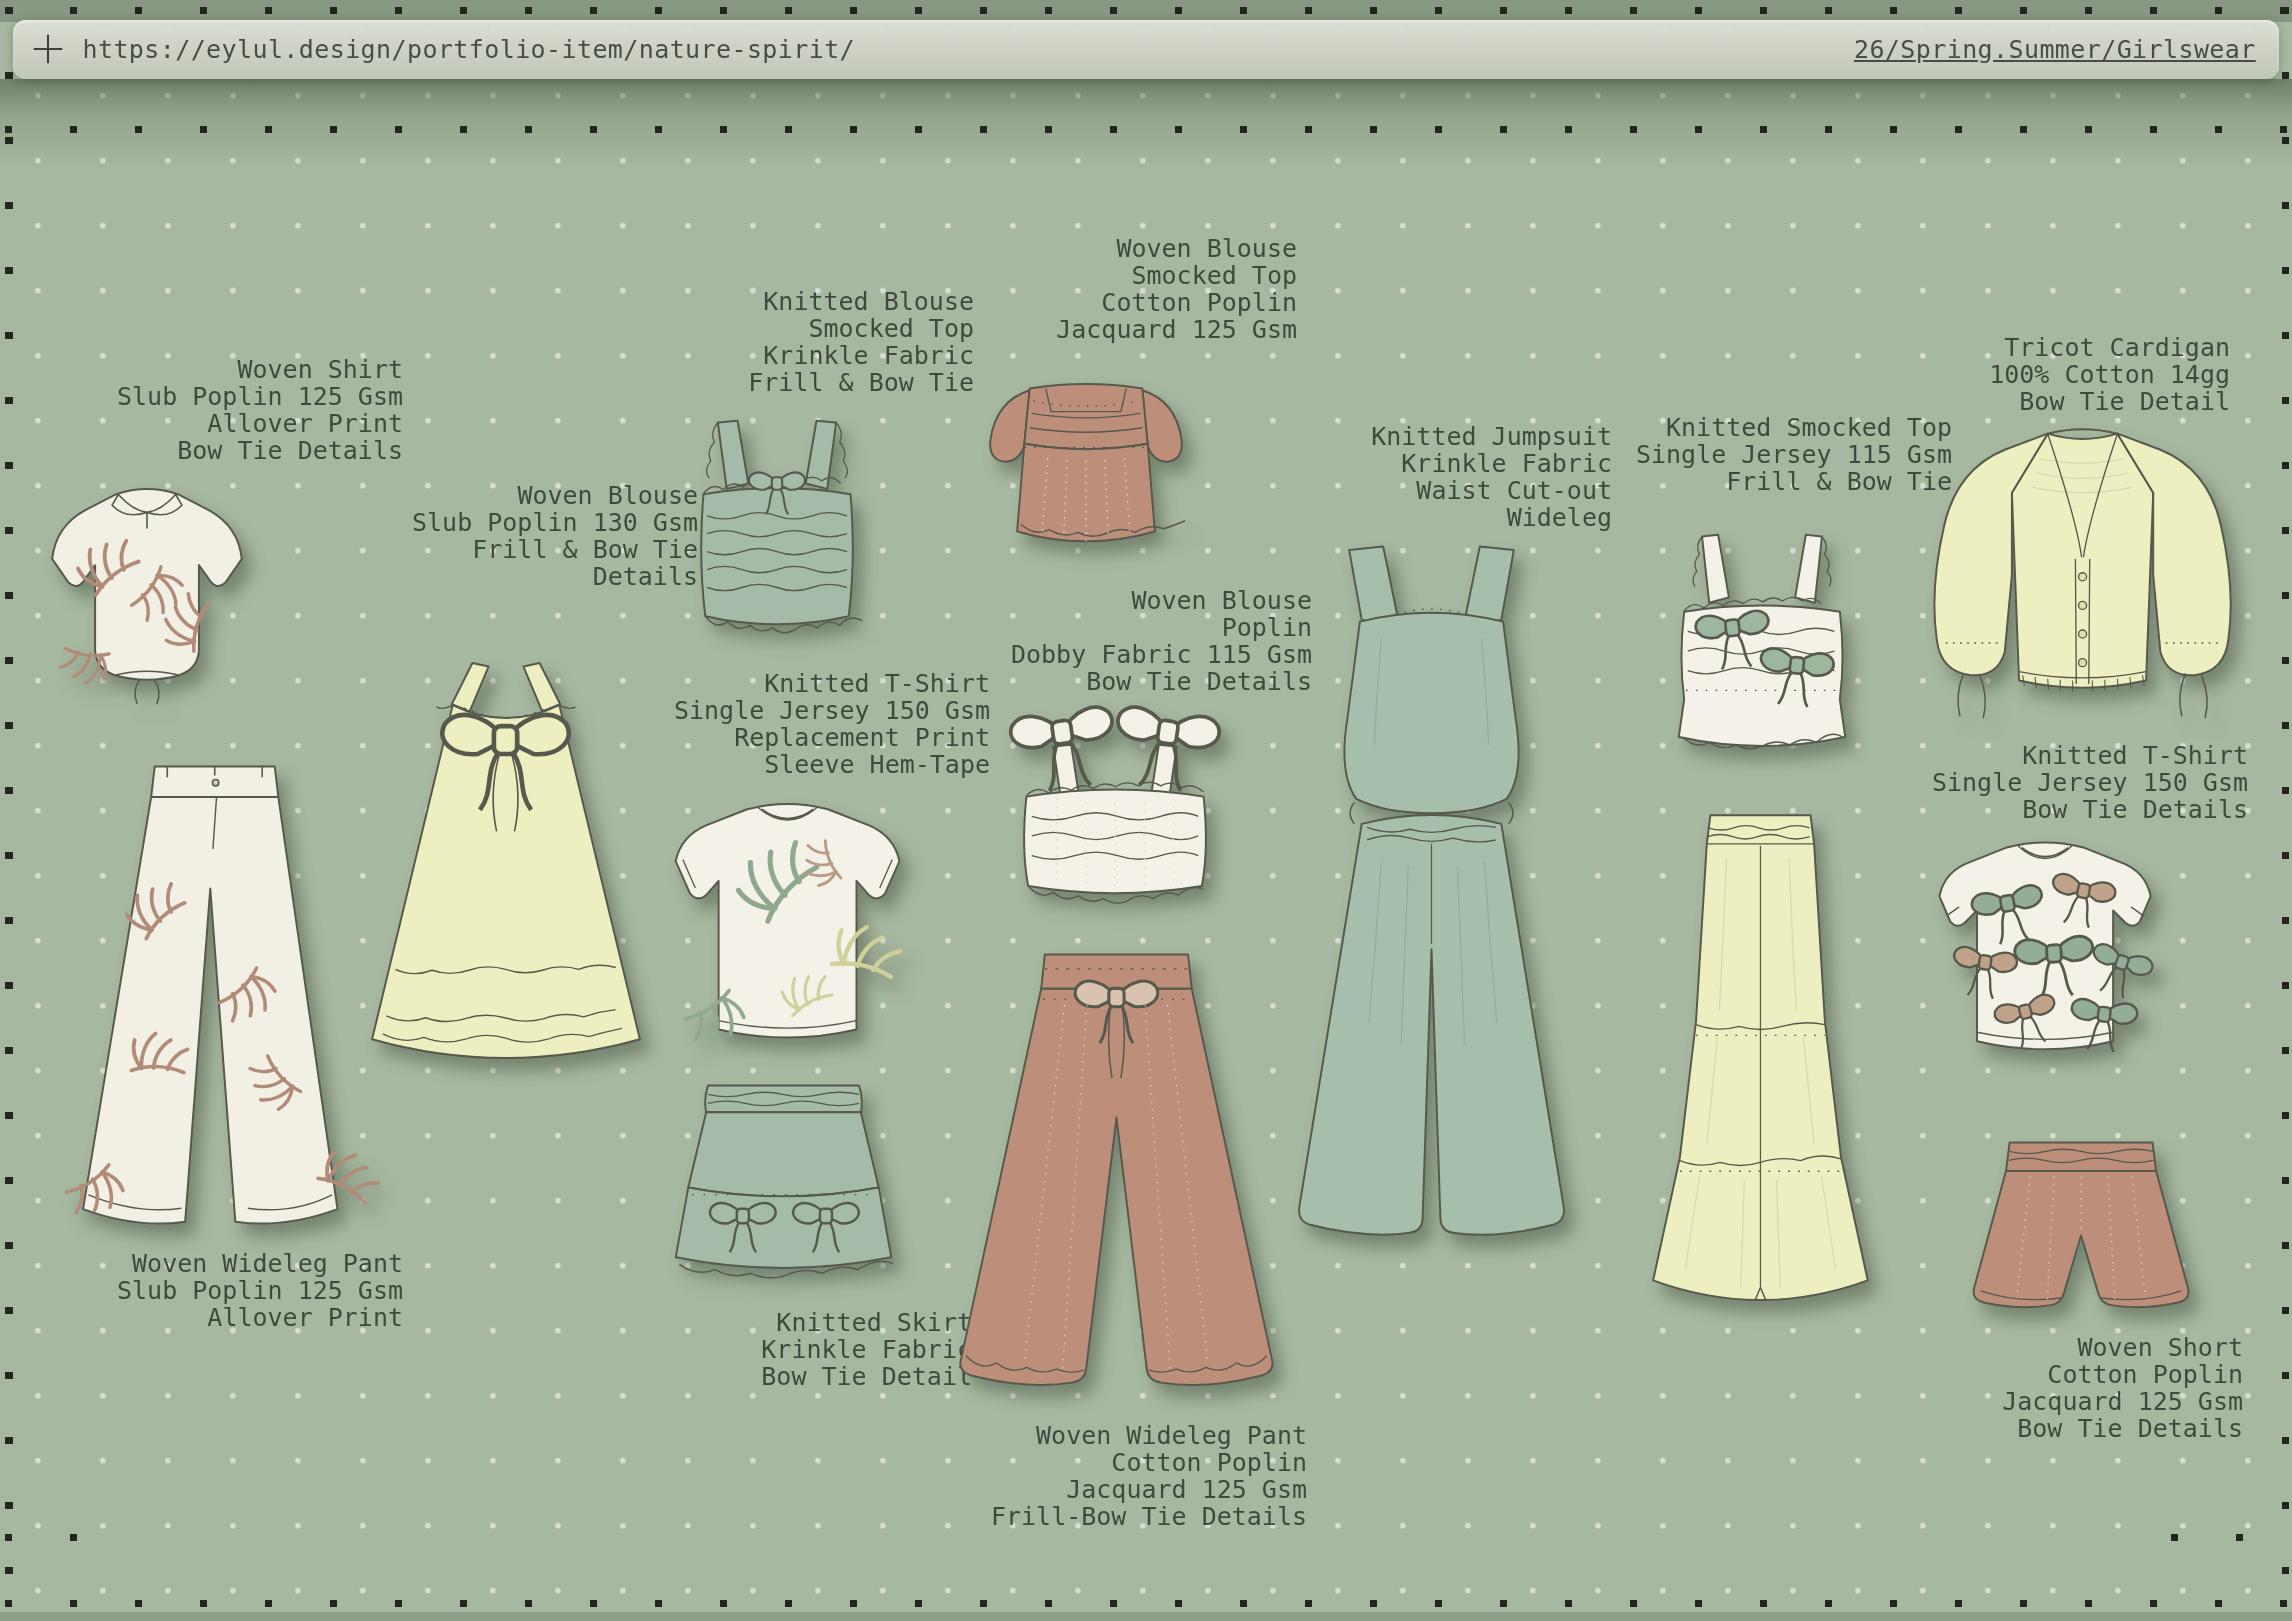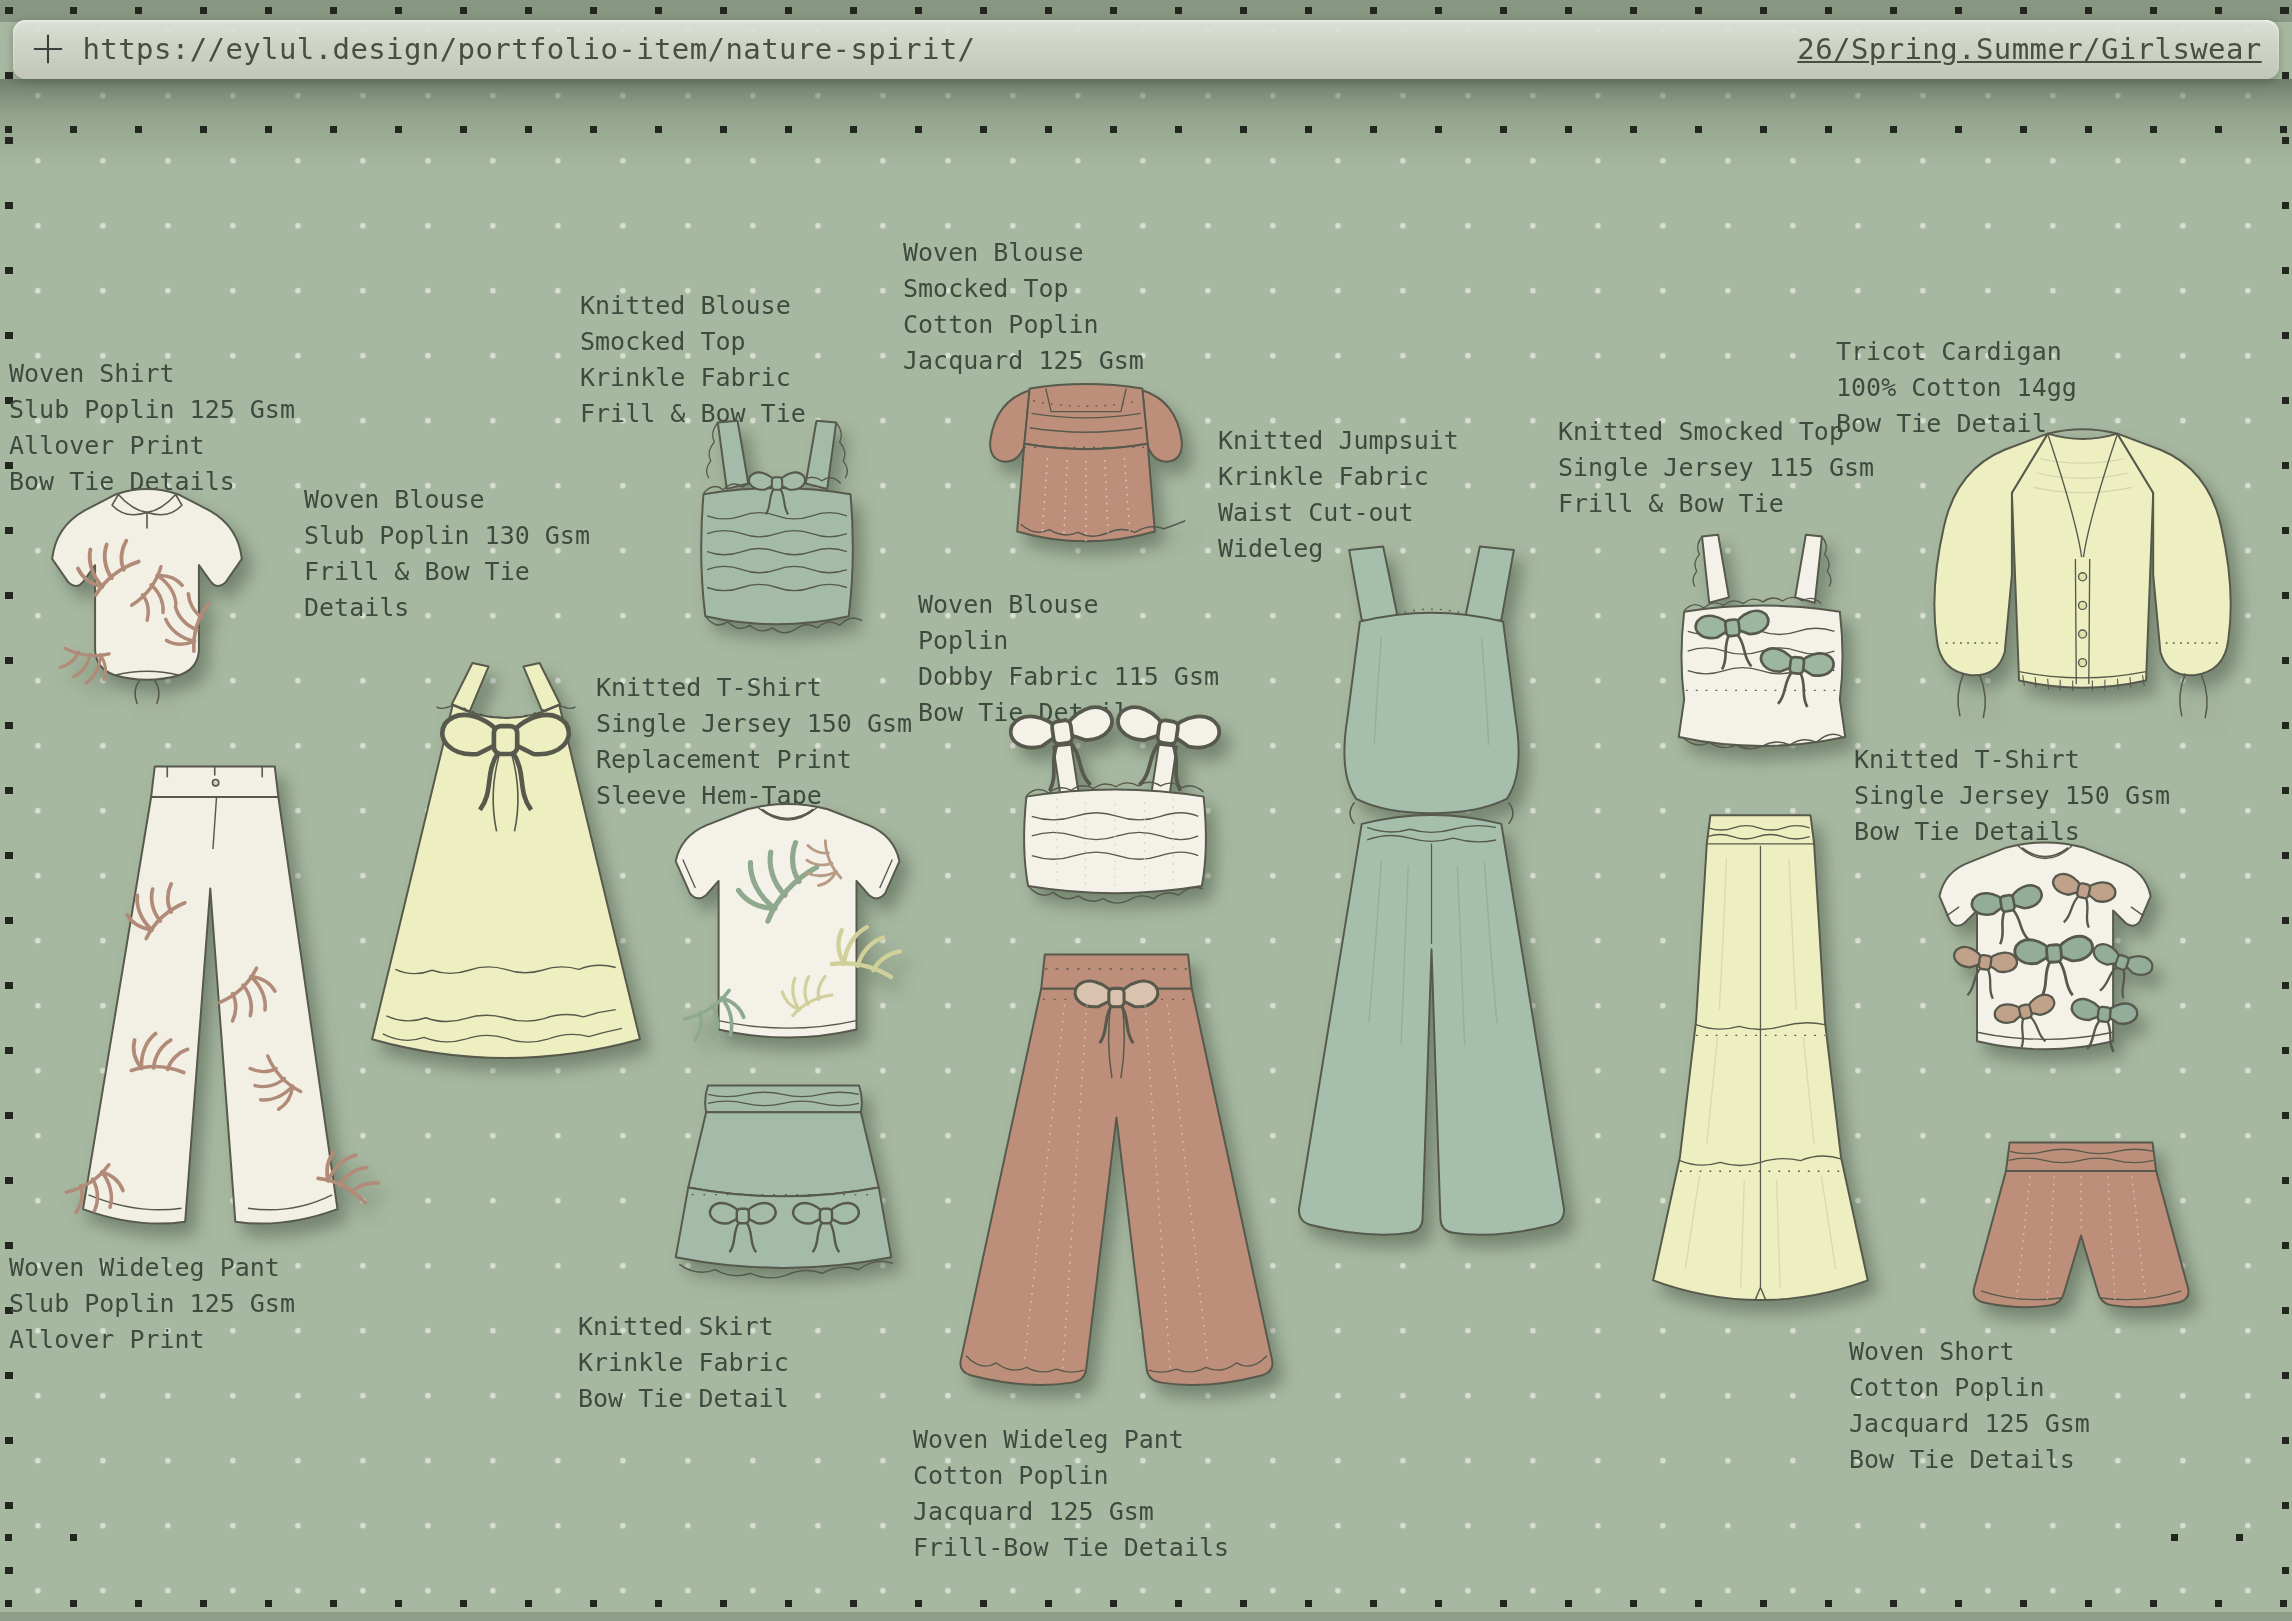--- a/index.html
+++ b/index.html
@@ -28,30 +28,30 @@
   
   .top-strip{position:absolute;left:0;right:0;top:0;height:21.5px;background:rgba(58,70,52,.28);}
   .bar-shadow{position:absolute;left:0;right:0;top:79px;height:90px;
     background:linear-gradient(180deg,rgba(58,70,52,.5) 0%,rgba(58,70,52,.18) 40%,rgba(58,70,52,0) 100%);}
   .bottom-strip{position:absolute;left:0;right:0;bottom:0;height:9px;background:rgba(58,70,52,.22);}
   
   .addr-bar{
     position:absolute;left:12.5px;right:14.3px;top:19.7px;height:59px;border-radius:12.5px;
     background:linear-gradient(180deg,rgba(224,226,217,.92) 0%,rgba(211,214,203,.9) 45%,rgba(196,200,189,.9) 100%);
     box-shadow:inset 0 1.8px 2.7px rgba(255,255,255,.55), 0 2.7px 9px rgba(50,62,46,.35);
-    display:flex;align-items:center;padding:0 17px 0 18px;gap:18px;
-    color:#474f44;font-size:29px;letter-spacing:0.4px;white-space:nowrap;
+    display:flex;align-items:center;padding:0 23px 0 18px;gap:18px;
+    color:#474f44;font-size:25px;letter-spacing:0.4px;white-space:nowrap;
   }
   .addr-bar .plus{width:34px;height:34px;flex:0 0 auto;}
   .addr-bar .url{flex:1 1 auto;overflow:hidden;}
   .addr-bar .meta{flex:0 0 auto;text-align:right;text-decoration:underline;}
   
   .label{
-    position:absolute;width:394px;text-align:left;white-space:pre-line;
-    color:#3f4a3f;font-size:25px;line-height:36px;
+    position:absolute;width:394px;text-align:right;white-space:pre-line;
+    color:#3f4a3f;font-size:25px;line-height:27px;
   }
   
   .garment{position:absolute;}
   .garment svg{width:100%;height:100%;overflow:visible;filter:drop-shadow(9px 12.5px 8px rgba(40,52,38,.38));}
 </style>
 </head>
 <body>
 
 <svg width="0" height="0" style="position:absolute" aria-hidden="true">
   <defs>

